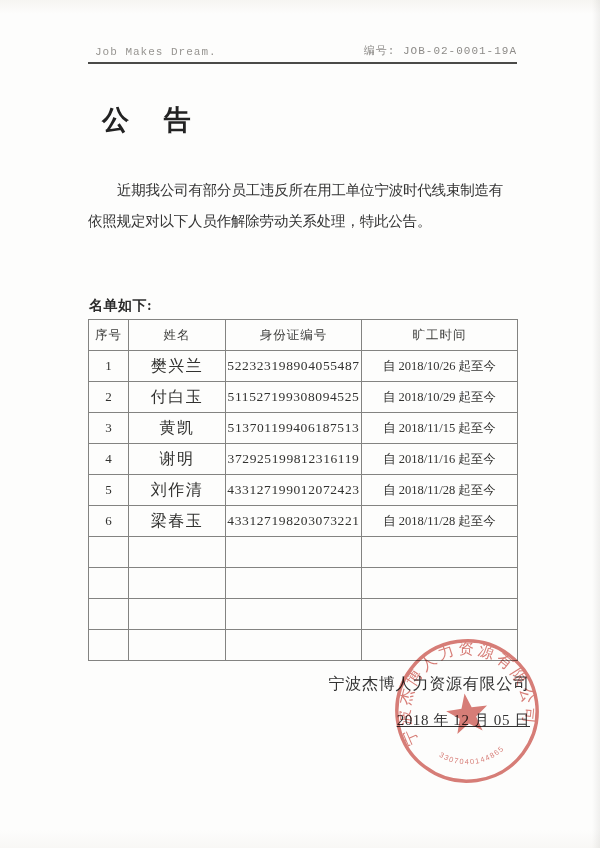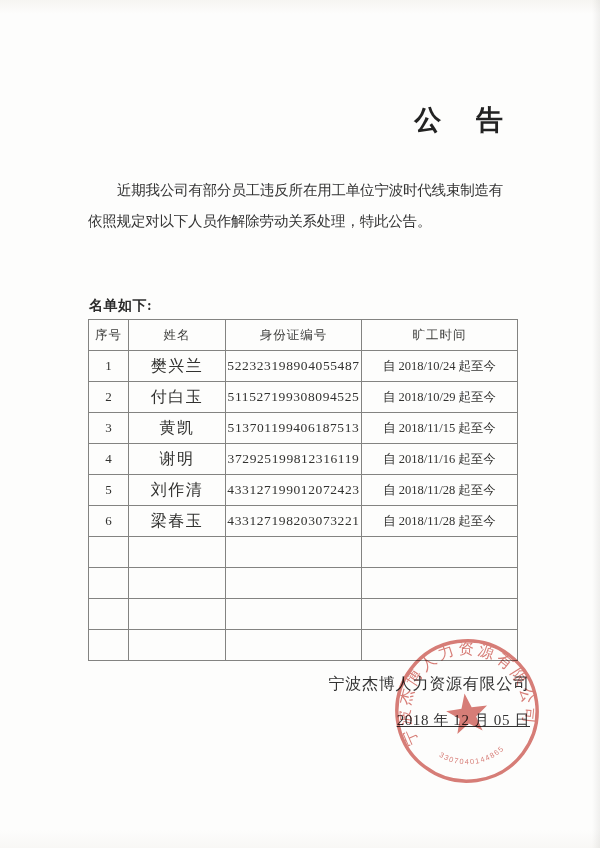--- a/index.html
+++ b/index.html
@@ -22,21 +22,21 @@
     border-bottom:2px solid #4a4a48;
     font-family:"Liberation Mono","DejaVu Sans Mono",monospace;
     font-size:11px; color:#979591; letter-spacing:1px;
   }
   .hdr .slogan { position:absolute; left:7px; bottom:4px; }
   .hdr .docno  { position:absolute; right:0; bottom:4px; color:#8d8b88; }
 
   
   .title {
     position:absolute; left:88px; top:102px; width:429px;
-    text-align:right; font-size:27px; font-weight:bold; color:#222;
+    text-align:left; font-size:27px; font-weight:bold; color:#222;
     letter-spacing:14px; text-indent:14px;
   }
 
   
   .bodytext {
     position:absolute; left:88px; top:175px; width:429px;
     font-size:14.5px; letter-spacing:-0.2px; line-height:31px;
     color:#333; white-space:nowrap;
   }
   .bodytext .indent { text-indent:2em; }
@@ -76,20 +76,24 @@
     opacity:0.74; mix-blend-mode:multiply;
     transform:rotate(-8deg);
     pointer-events:none;
   }
 </style>
 </head>
 <body>
 
 <div class="page">
 
+  <div class="hdr">
+    <span class="slogan">Job Makes Dream.</span>
+    <span class="docno">编号: JOB-02-0001-19A</span>
+  </div>
 
   <div class="title">公 告</div>
 
   <div class="bodytext">
     <div class="indent">近期我公司有部分员工违反所在用工单位宁波时代线束制造有</div>
     <div>依照规定对以下人员作解除劳动关系处理，特此公告。</div>
   </div>
 
   <div class="list-label">名单如下:</div>
 
@@ -107,21 +111,21 @@
           <th>姓名</th>
           <th>身份证编号</th>
           <th>旷工时间</th>
         </tr>
       </thead>
       <tbody>
           <tr>
             <td class="col-no">1</td>
             <td class="col-name">樊兴兰</td>
             <td class="col-id">522323198904055487</td>
-            <td class="col-date">自 2018/10/24 起至今</td>
+            <td class="col-date">自 2018/10/26 起至今</td>
           </tr>
           <tr>
             <td class="col-no">2</td>
             <td class="col-name">付白玉</td>
             <td class="col-id">511527199308094525</td>
             <td class="col-date">自 2018/10/29 起至今</td>
           </tr>
           <tr>
             <td class="col-no">3</td>
             <td class="col-name">黄凯</td>

